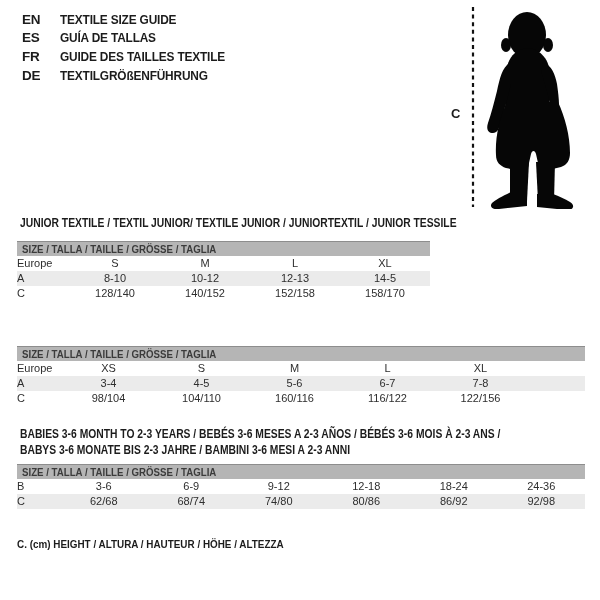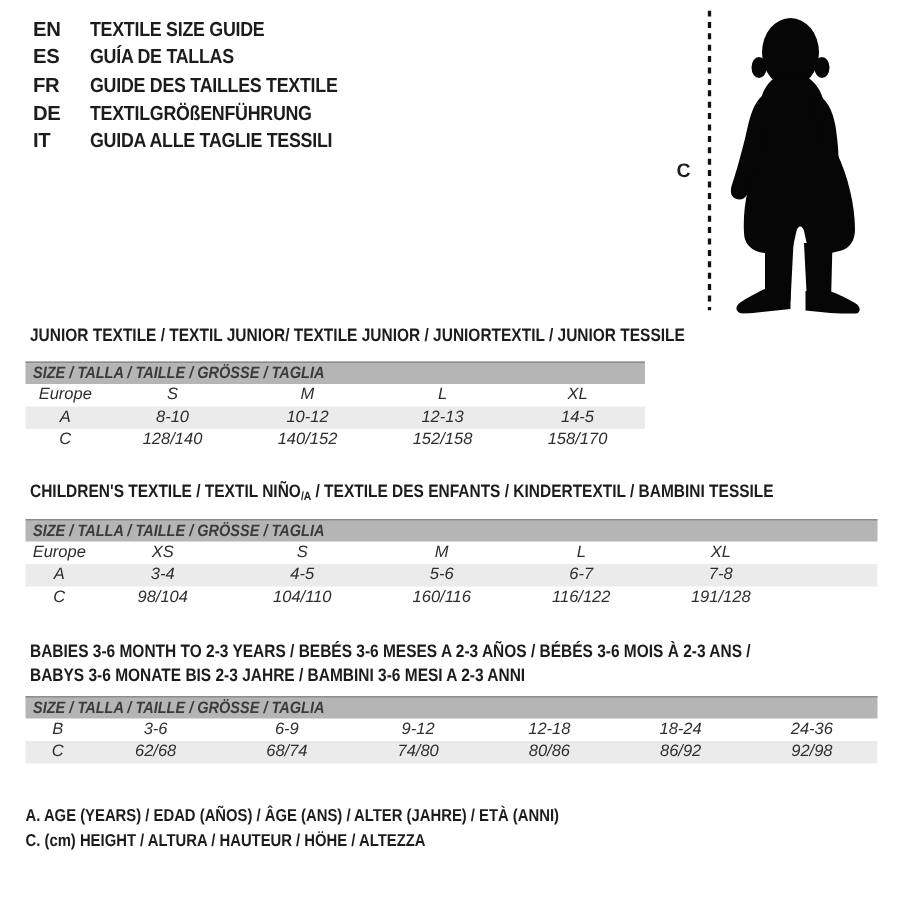--- a/index.html
+++ b/index.html
@@ -16,29 +16,29 @@
   .lang-row{display:flex;height:18.6px;align-items:center;font-weight:bold;font-size:13.5px;letter-spacing:-.2px;}
   .lang-row .code{width:38px;flex:0 0 38px;}
 
   
   .cmark{position:absolute;left:451px;top:106px;font-weight:bold;font-size:13px;}
   .dash-line,.baby{position:absolute;}
   .dash-line{left:471px;top:7px;}
   .baby{left:486px;top:4px;}
 
   
-  .size-table{position:absolute;left:17px;font-style:italic;}
+  .size-table{position:absolute;left:17px;}
   .bar{
     box-sizing:border-box;height:15px;line-height:14px;background:var(--bar-bg,#b5b5b5);
     border-top:1px solid var(--bar-border,#8d8d8d);
     font-weight:bold;font-size:11px;color:#3b3b3b;padding-left:5px;
   }
   .trow{display:flex;height:15px;line-height:15px;font-size:11px;color:#2e2e2e;}
   .trow.shade{background:var(--row-shade,#ebebeb);}
-  .trow .lbl{flex:0 0 auto;text-align:center;}
+  .trow .lbl{flex:0 0 auto;text-align:left;}
   .trow .cell{flex:0 0 auto;text-align:center;}
   .t1{width:413px;top:241px;}
   .t1 .lbl{width:53px;}  .t1 .cell{width:90px;}
   .t2{width:568px;top:346px;}
   .t2 .lbl{width:45px;}  .t2 .cell{width:93px;}
   .t3{width:568px;top:464px;}
   .t3 .lbl{width:43px;}  .t3 .cell{width:87.5px;}
 
   .tbl-title{position:absolute;left:20px;font-weight:bold;font-size:12px;line-height:16px;white-space:nowrap;}
   .title1{top:215px;}
@@ -63,24 +63,20 @@
       <span class="code">ES</span>
       <span class="cond88">GUÍA DE TALLAS</span>
     </div>
     <div class="lang-row">
       <span class="code">FR</span>
       <span class="cond88">GUIDE DES TAILLES TEXTILE</span>
     </div>
     <div class="lang-row">
       <span class="code">DE</span>
       <span class="cond88">TEXTILGRÖßENFÜHRUNG</span>
-    </div>
-    <div class="lang-row">
-      <span class="code">IT</span>
-      <span class="cond88">GUIDA ALLE TAGLIE TESSILI</span>
     </div>
   </div>
 
   <svg class="dash-line" width="4" height="200" viewBox="0 0 4 200">
     <line x1="2" y1="0" x2="2" y2="200" stroke="#111" stroke-width="2.2" stroke-dasharray="4 3.6"></line>
   </svg>
   <div class="cmark">C</div>
   <svg class="baby" width="113" height="205" viewBox="0 0 113 205">
     <g fill="#060606">
       <ellipse cx="41" cy="31" rx="19" ry="23"></ellipse>
@@ -120,23 +116,20 @@
     </div>
     <div class="trow">
       <span class="lbl">C</span>
       <span class="cell">128/140</span>
       <span class="cell">140/152</span>
       <span class="cell">152/158</span>
       <span class="cell">158/170</span>
     </div>
   </div>
 
-  <div class="tbl-title title2">
-    <span class="cond"><span>CHILDREN'S TEXTILE / TEXTIL NIÑO</span><span class="sub-a">/A</span><span> / TEXTILE DES ENFANTS / KINDERTEXTIL / BAMBINI TESSILE</span></span>
-  </div>
   <div class="size-table t2">
     <div class="bar">
       <span class="cond88">SIZE / TALLA / TAILLE / GRÖSSE / TAGLIA</span>
     </div>
     <div class="trow">
       <span class="lbl">Europe</span>
       <span class="cell">XS</span>
       <span class="cell">S</span>
       <span class="cell">M</span>
       <span class="cell">L</span>
@@ -149,21 +142,21 @@
       <span class="cell">5-6</span>
       <span class="cell">6-7</span>
       <span class="cell">7-8</span>
     </div>
     <div class="trow">
       <span class="lbl">C</span>
       <span class="cell">98/104</span>
       <span class="cell">104/110</span>
       <span class="cell">160/116</span>
       <span class="cell">116/122</span>
-      <span class="cell">191/128</span>
+      <span class="cell">122/156</span>
     </div>
   </div>
 
   <div class="tbl-title title3">
     <span class="cond">BABIES 3-6 MONTH TO 2-3 YEARS / BEBÉS 3-6 MESES A 2-3 AÑOS / BÉBÉS 3-6 MOIS À 2-3 ANS /</span><br>
     <span class="cond">BABYS 3-6 MONATE BIS 2-3 JAHRE / BAMBINI 3-6 MESI A 2-3 ANNI</span>
   </div>
   <div class="size-table t3">
     <div class="bar">
       <span class="cond88">SIZE / TALLA / TAILLE / GRÖSSE / TAGLIA</span>
@@ -182,17 +175,16 @@
       <span class="cell">62/68</span>
       <span class="cell">68/74</span>
       <span class="cell">74/80</span>
       <span class="cell">80/86</span>
       <span class="cell">86/92</span>
       <span class="cell">92/98</span>
     </div>
   </div>
 
   <div class="notes">
-    <div><span class="cond">A. AGE (YEARS) / EDAD (AÑOS) / ÂGE (ANS) / ALTER (JAHRE) / ETÀ (ANNI)</span></div>
     <div><span class="cond">C. (cm) HEIGHT / ALTURA / HAUTEUR / HÖHE / ALTEZZA</span></div>
   </div>
 
 </div>
 
 </body></html>

